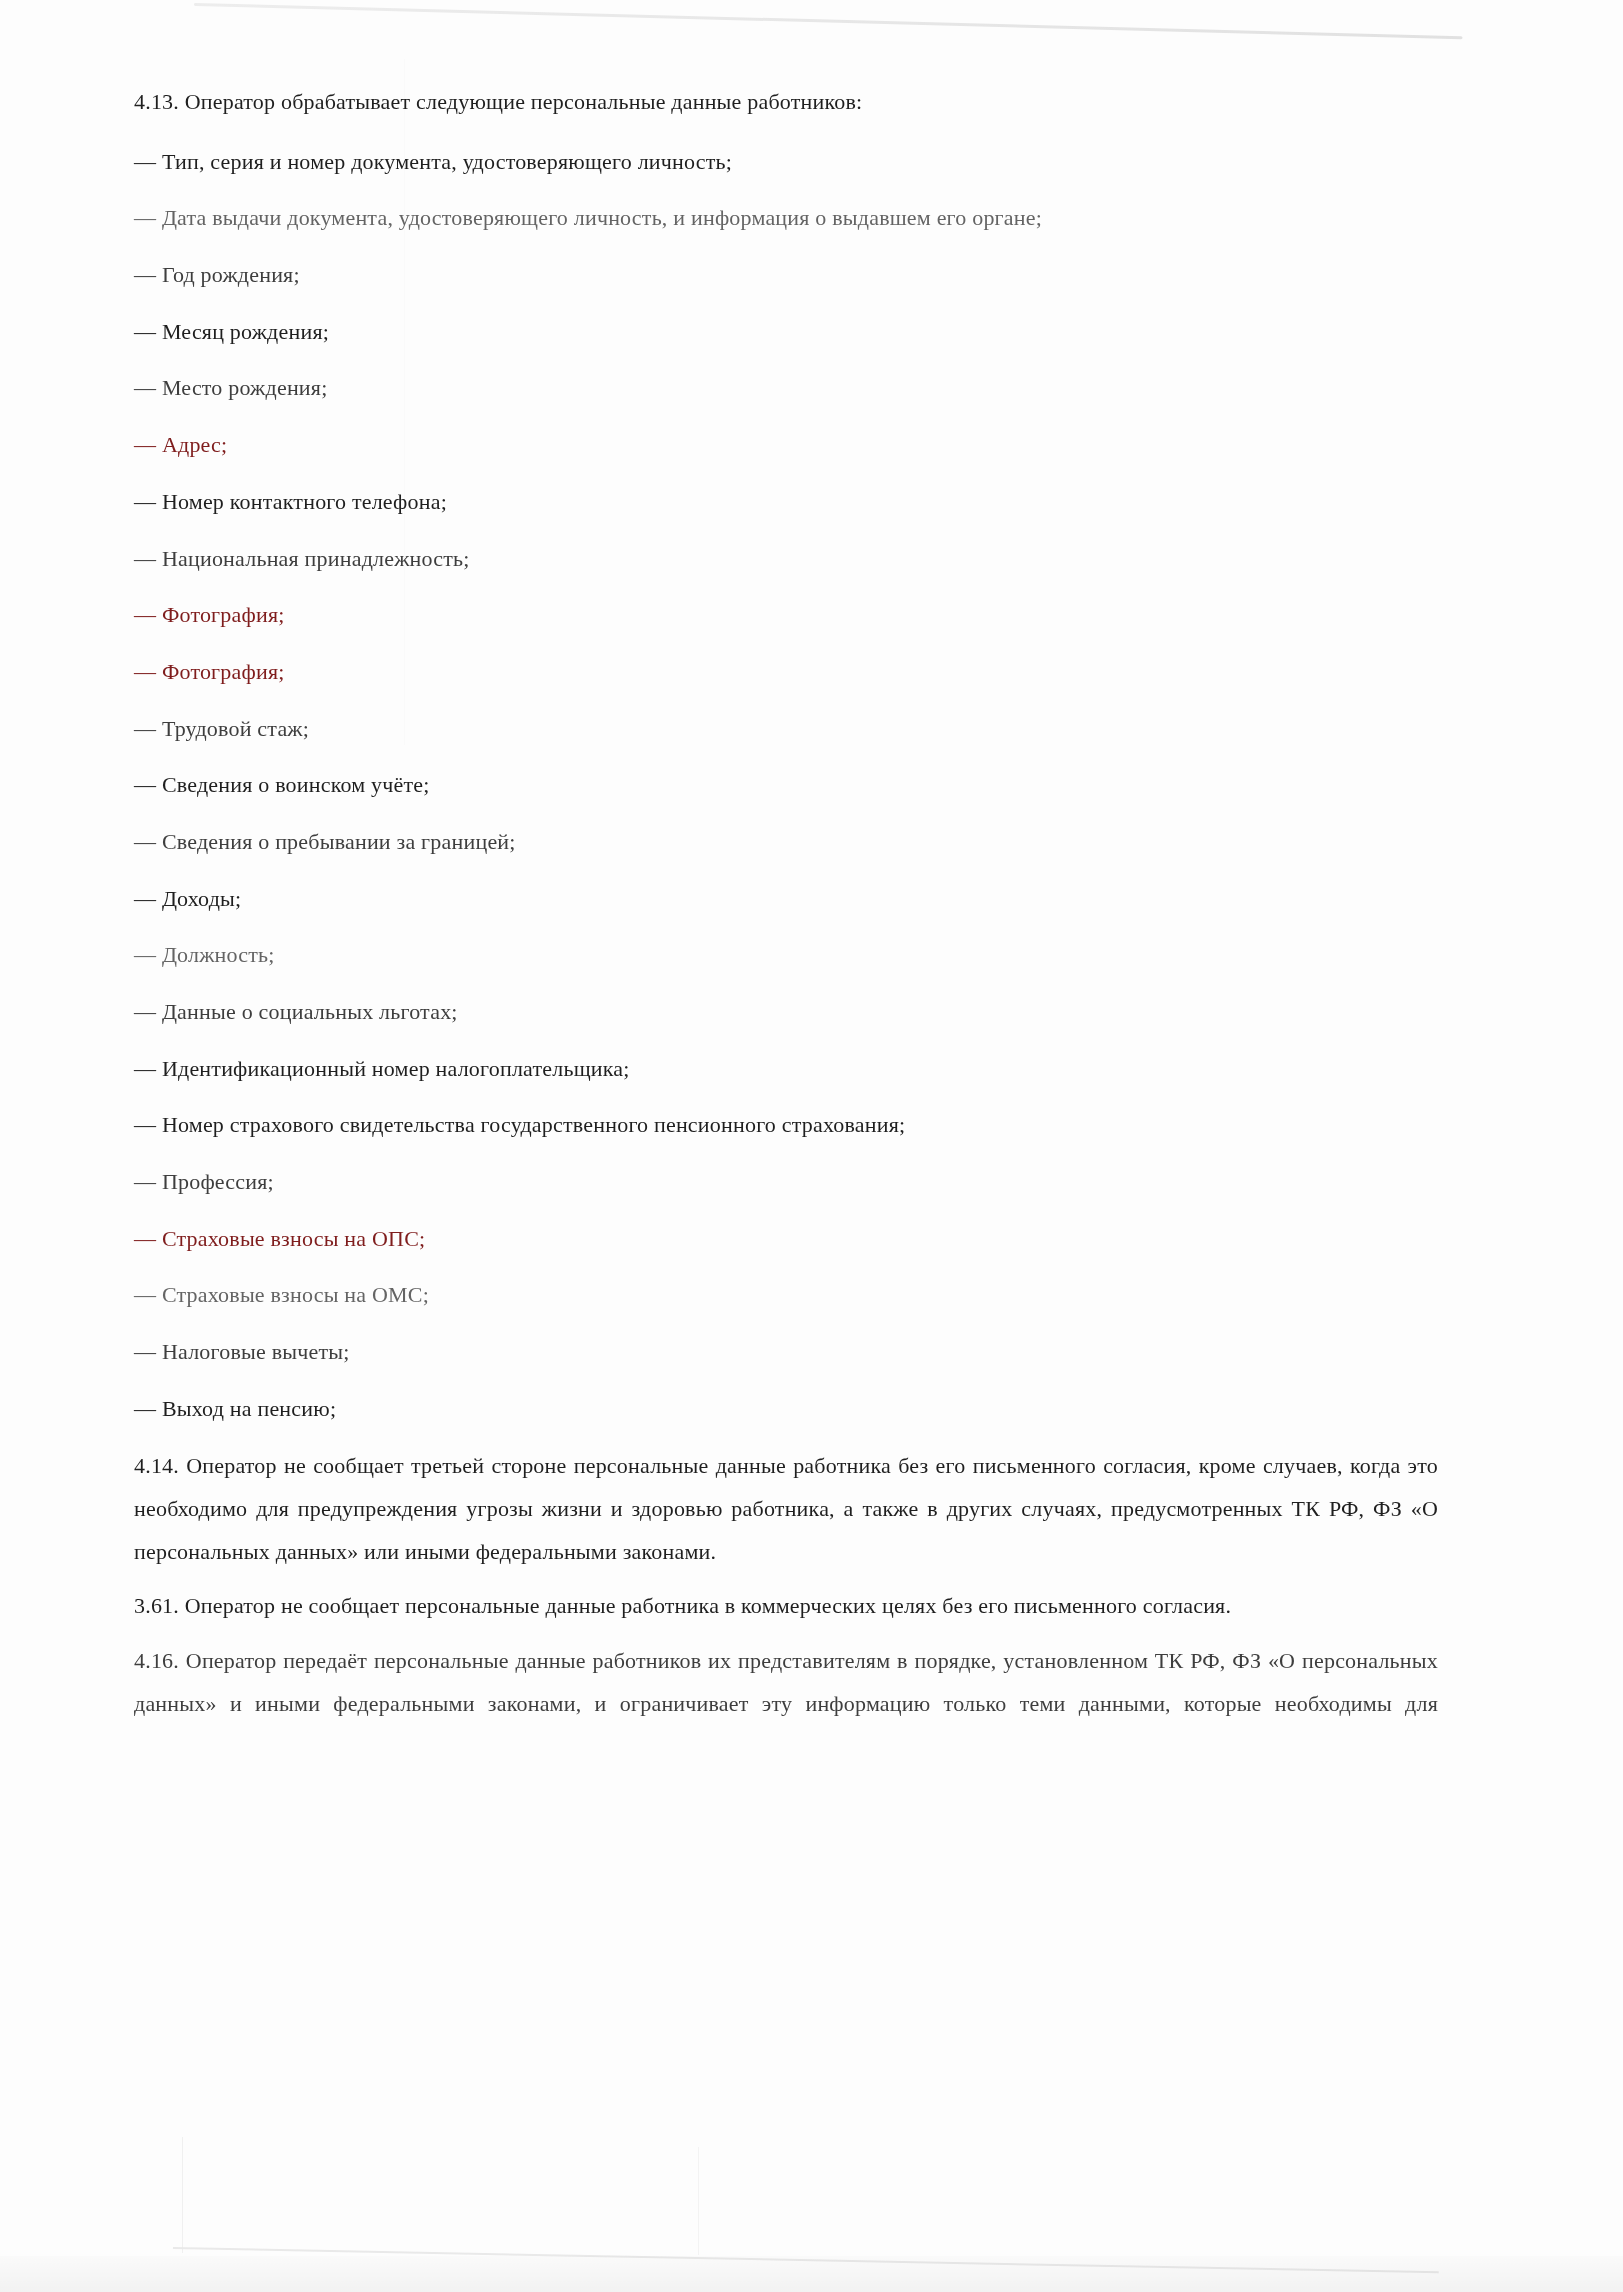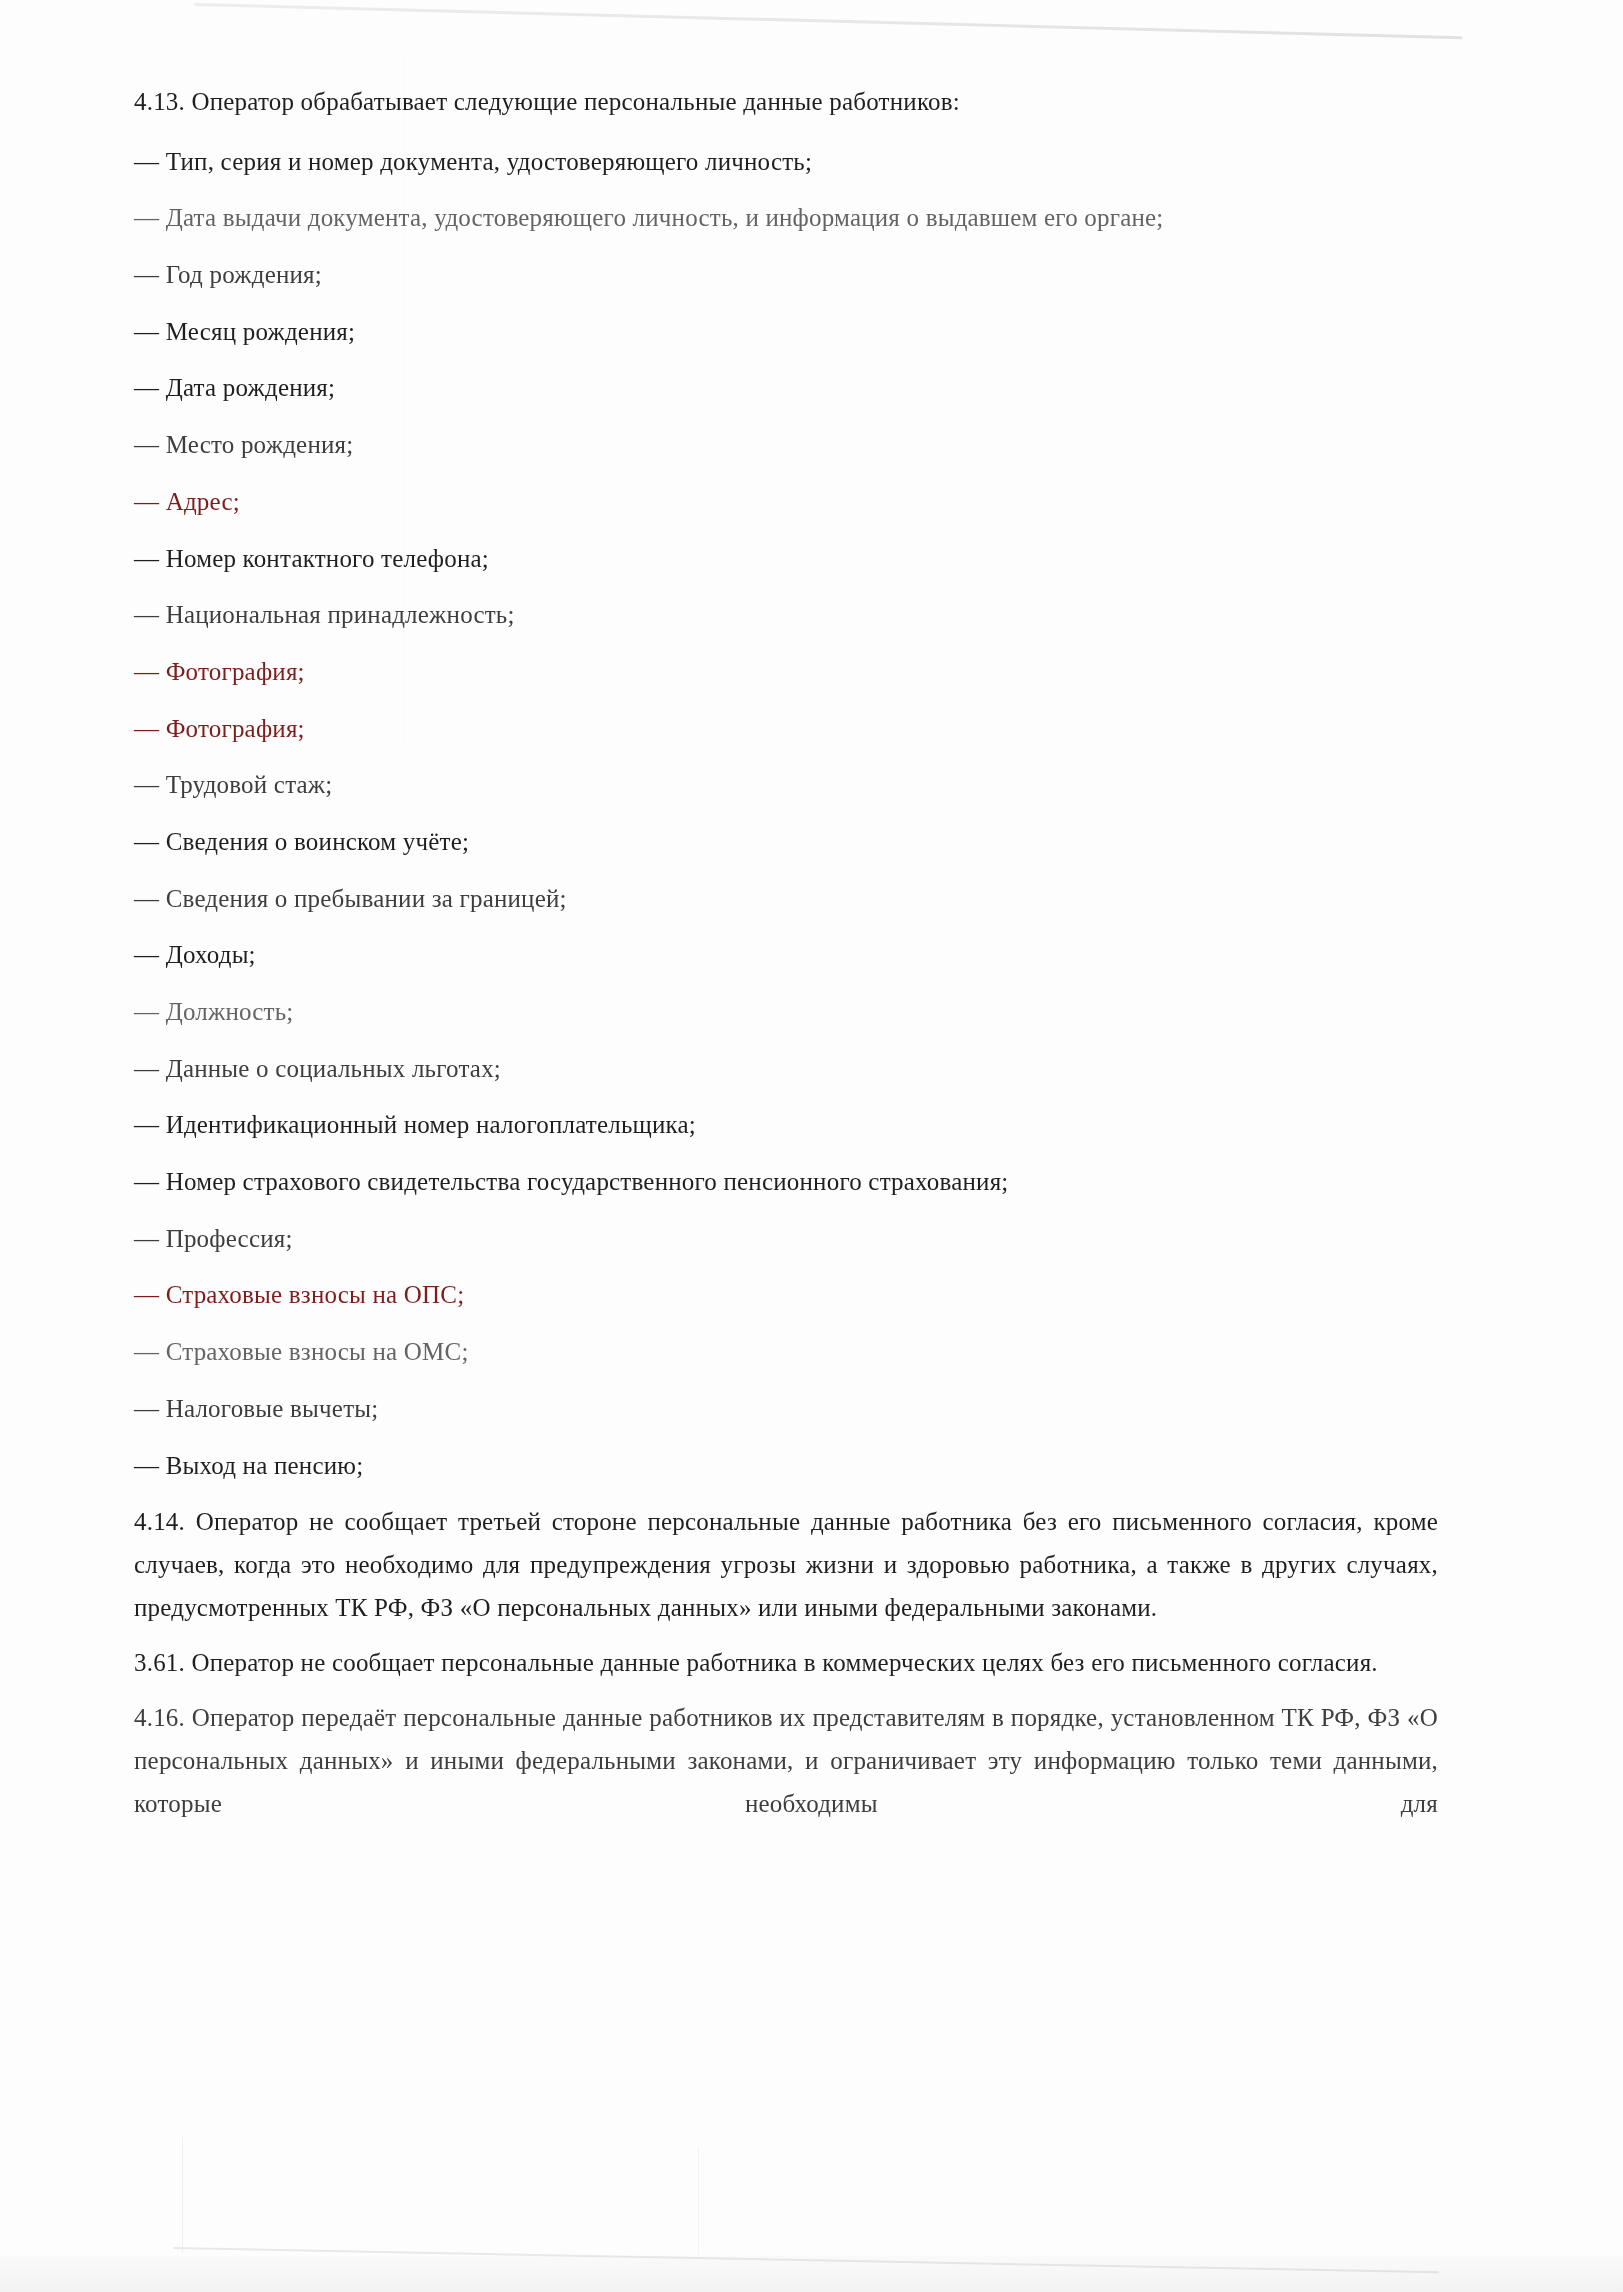--- a/index.html
+++ b/index.html
@@ -75,21 +75,21 @@
     background: rgba(0,0,0,0.012);
   }
   .content {
     position: absolute;
     left: 134px;
     top: 80px;
     width: 1304px;
   }
   .content p {
     margin: 0;
-    font-size: 25px;
+    font-size: 22px;
     line-height: 43px;
     letter-spacing: 0.2px;
   }
   .heading {
     margin-bottom: 16.7px !important;
     color: #1f1f1f;
   }
   .item {
     margin-bottom: 13.7px !important;
   }
@@ -117,21 +117,20 @@
   <div class="streak-faint"></div>
 
   <div class="content">
     <p class="heading">4.13. Оператор обрабатывает следующие персональные данные работников:</p>
 
     <div id="list">
         <p class="item tone-dark">— Тип, серия и номер документа, удостоверяющего личность;</p>
         <p class="item tone-faded wrap">— Дата выдачи документа, удостоверяющего личность, и информация о выдавшем его органе;</p>
         <p class="item tone-medium">— Год рождения;</p>
         <p class="item tone-dark">— Месяц рождения;</p>
-        <p class="item tone-dark">— Дата рождения;</p>
         <p class="item tone-medium">— Место рождения;</p>
         <p class="item tone-light">— Адрес;</p>
         <p class="item tone-dark">— Номер контактного телефона;</p>
         <p class="item tone-medium">— Национальная принадлежность;</p>
         <p class="item tone-light">— Фотография;</p>
         <p class="item tone-light">— Фотография;</p>
         <p class="item tone-medium">— Трудовой стаж;</p>
         <p class="item tone-dark">— Сведения о воинском учёте;</p>
         <p class="item tone-medium">— Сведения о пребывании за границей;</p>
         <p class="item tone-dark">— Доходы;</p>

